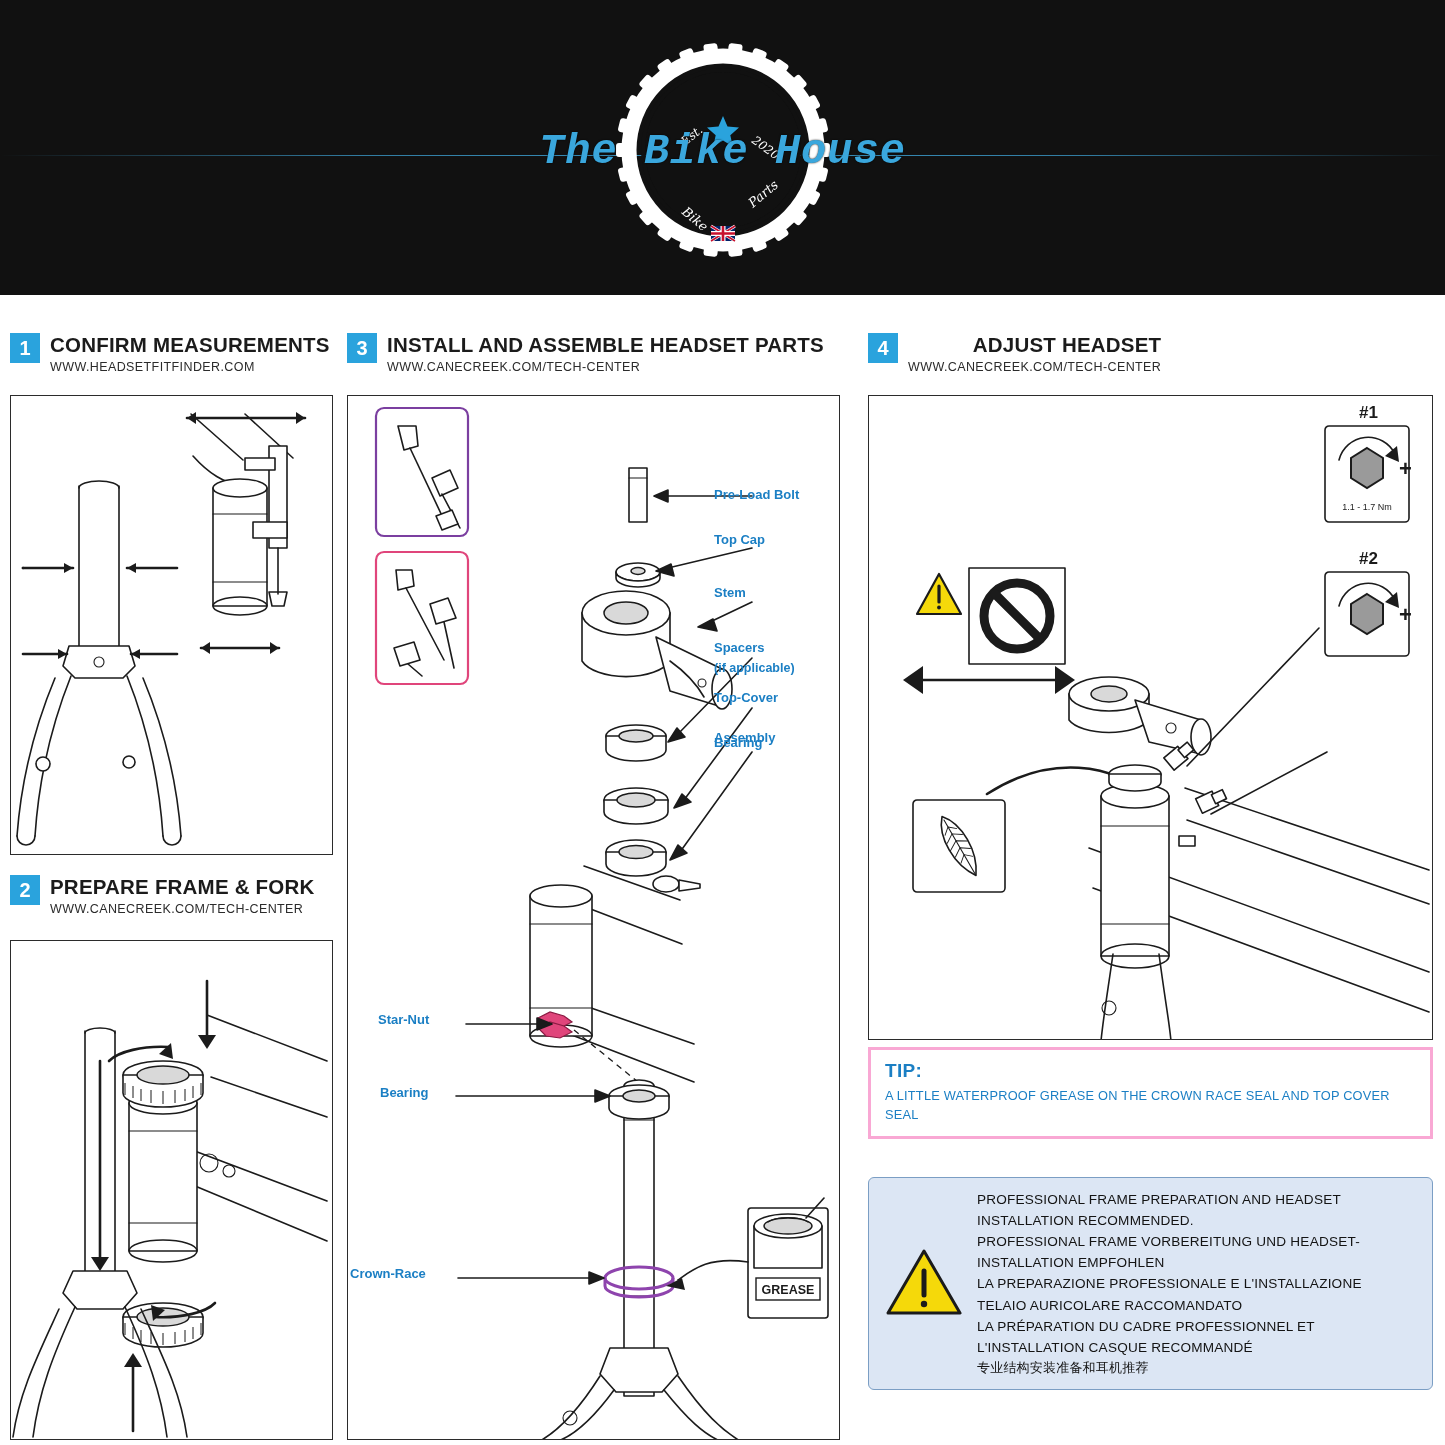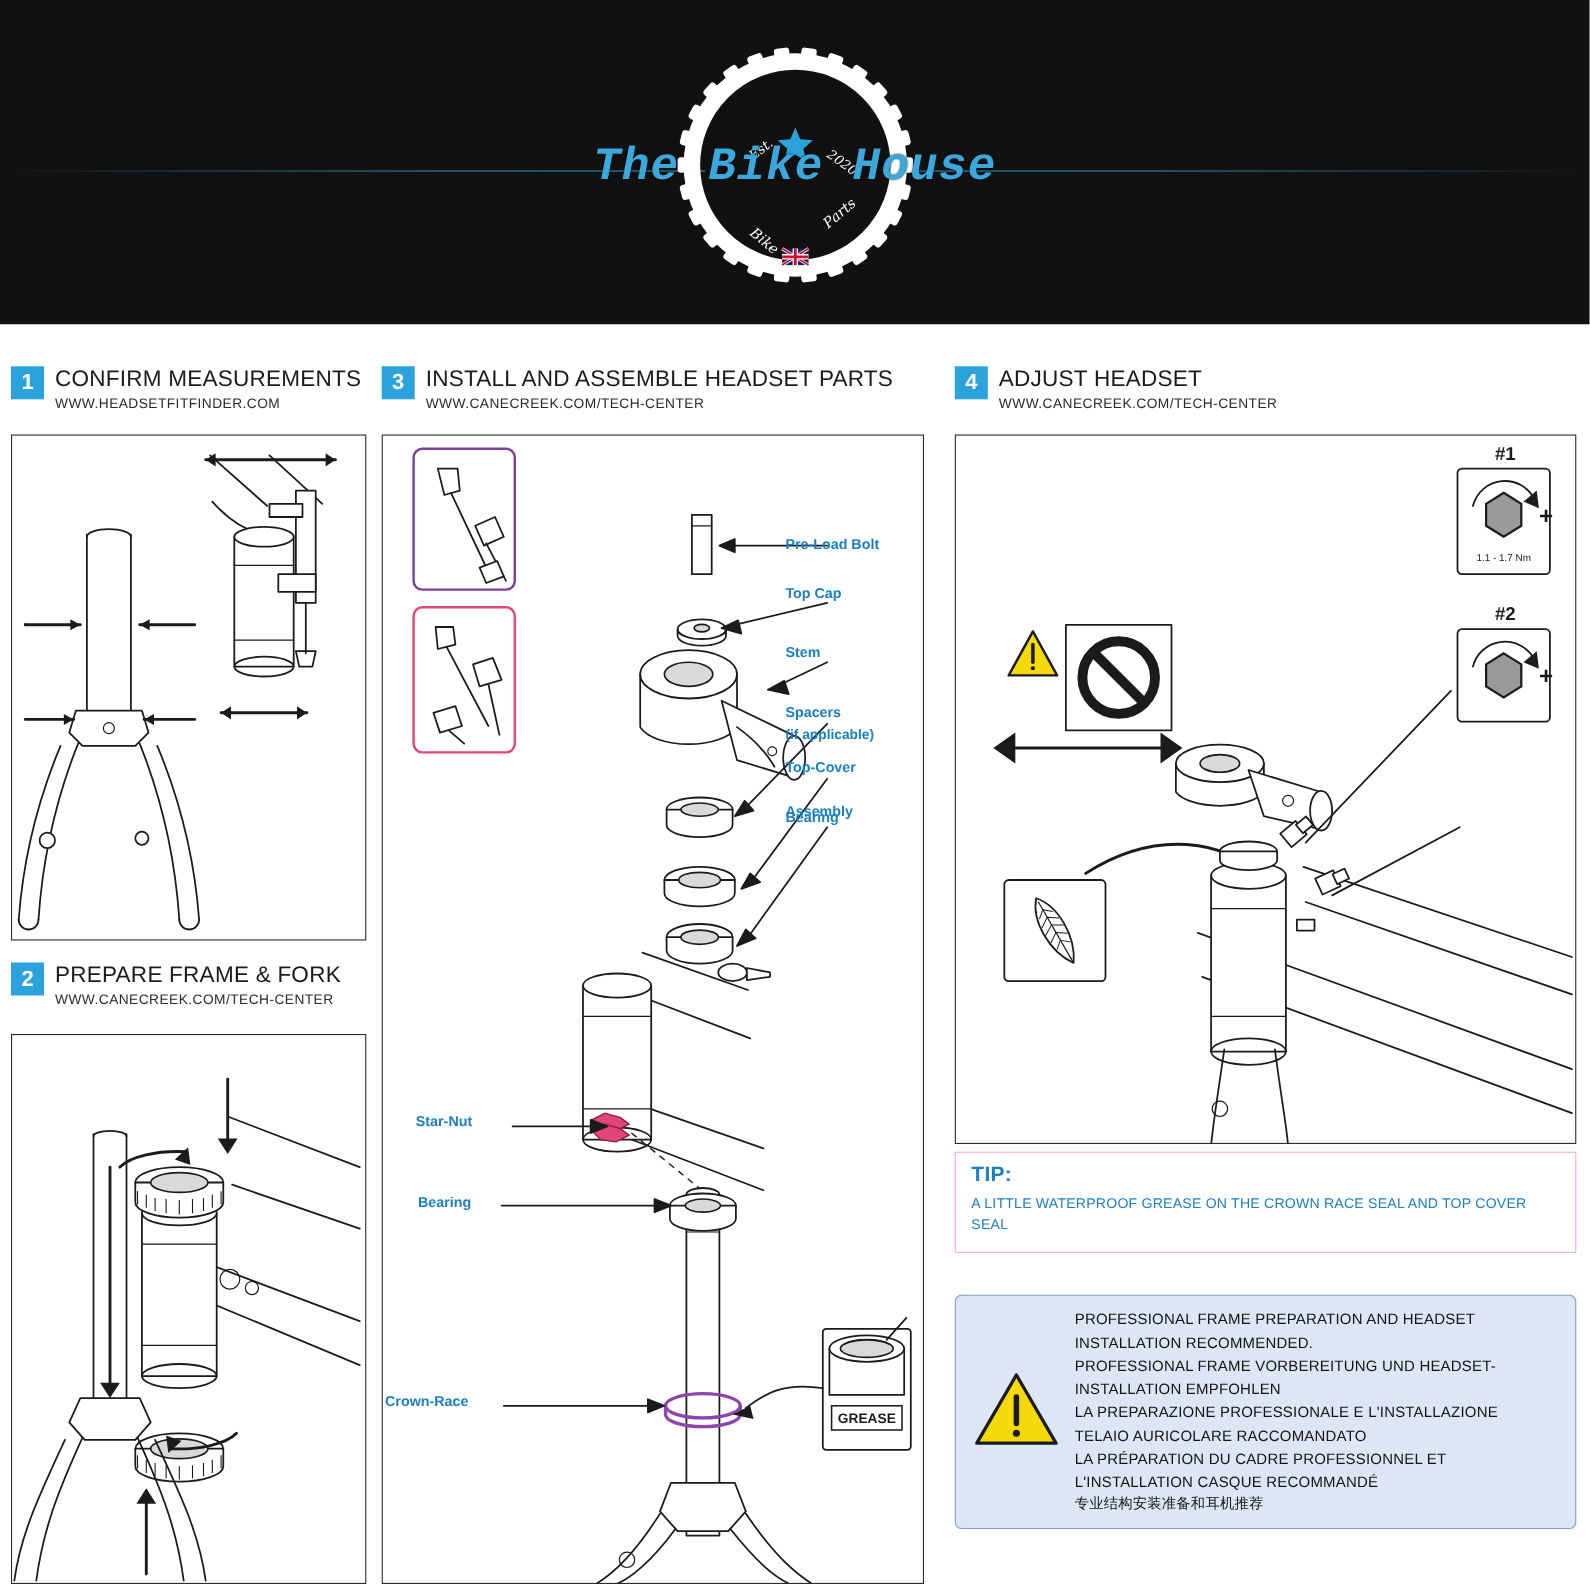--- a/index.html
+++ b/index.html
@@ -49,41 +49,41 @@
   .step-head { display:flex; align-items:flex-start; gap:10px; }
   .step-num {
     width:30px; height:30px; flex:0 0 30px;
     background:#2aa3dd; color:#fff;
     font-weight:bold; font-size:20px;
     display:flex; align-items:center; justify-content:center;
     font-family:"Liberation Sans", sans-serif;
   }
   .step-titles { padding-top:1px; }
   .step-title {
-    font-size:20.5px; font-weight:normal; letter-spacing:0.2px;
-    color:#1b1b1b; line-height:1.05; white-space:nowrap;
+    font-size:20.5px; font-weight:bold; letter-spacing:0.2px;
+    color:#1b1b1b; line-height:1.05; white-space:nowrap;text-align:right;
   }
   .step-url {
     font-size:12.5px; letter-spacing:0.4px; color:#2b2b2b; margin-top:4px;
     font-family:Liberation Sans, sans-serif; white-space:nowrap;
   }
 
   .figure-box {
     border:1px solid #2b2b2b; background:#fff; position:relative; overflow:hidden;
   }
 
   .fig-label {
     position:absolute; font-size:13px; font-weight:bold; color:#1b7fc4;
     font-family:"Liberation Sans", sans-serif; line-height:1.12;
   }
   .fig-label.small { font-size:12.5px; font-weight:bold; }
 
   
   .tipbox {
-    position:absolute; border:1px solid #f9a8d4; background:#fff;
+    position:absolute; border:3px solid #f9a8d4; background:#fff;
     padding:10px 14px 12px 14px;
   }
   .tip-title { color:#1b7fc4; font-weight:bold; font-size:19px; letter-spacing:0.3px;}
   .tip-body { color:#1b7fc4; font-size:12.8px; line-height:1.45; margin-top:5px; letter-spacing:0.2px;}
 
   
   .warnbox {
     position:absolute; border:1px solid #7b9ec4; background:#dce6f4;
     border-radius:6px; display:flex; align-items:center; gap:14px;
     padding:12px 16px;

